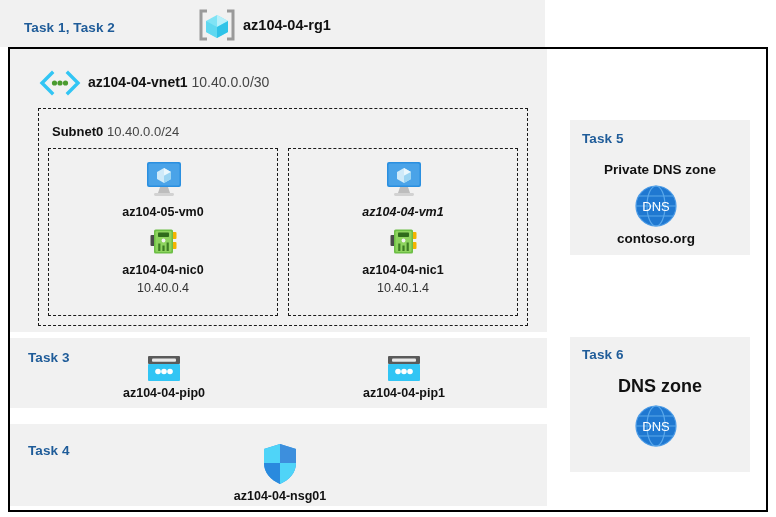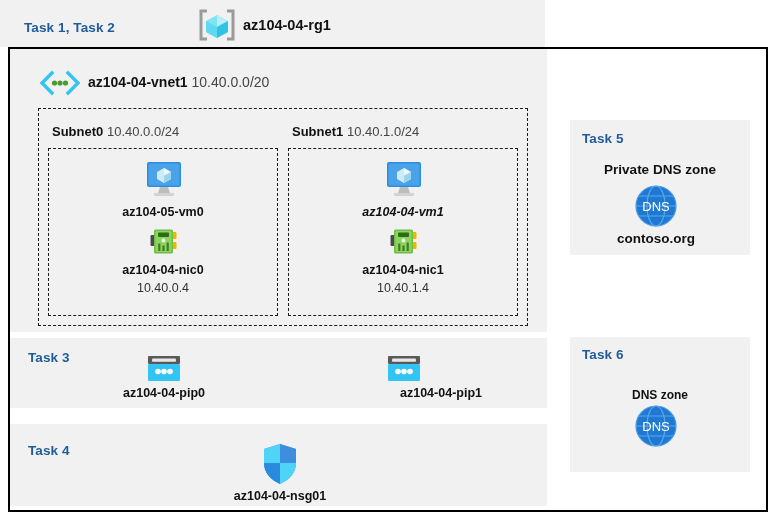--- a/index.html
+++ b/index.html
@@ -112,21 +112,21 @@
     <svg width="44" height="26" viewBox="0 0 44 26">
       <path d="M14,3 L4,13 L14,23" fill="none" stroke="#32c5f4" stroke-width="3.4" stroke-linecap="square"></path>
       <path d="M30,3 L40,13 L30,23" fill="none" stroke="#32c5f4" stroke-width="3.4" stroke-linecap="square"></path>
       <circle cx="16.5" cy="13" r="2.6" fill="#4a9b2f"></circle>
       <circle cx="22" cy="13" r="2.6" fill="#4a9b2f"></circle>
       <circle cx="27.5" cy="13" r="2.6" fill="#4a9b2f"></circle>
     </svg>
   </div>
   <div class="vnet-title">
     <span class="title-bold">az104-04-vnet1</span>
-    <span class="title-reg">10.40.0.0/20</span>
+    <span class="title-reg">10.40.0.0/30</span>
   </div>
 
   <div class="vnet-dashed"></div>
 
   <div class="subnet-box subnet0"></div>
   <div class="subnet-title sn0-title">
     <span class="title-bold">Subnet0</span>
     <span class="title-reg">10.40.0.0/24</span>
   </div>
 
@@ -154,24 +154,20 @@
       <circle cx="15.5" cy="13.5" r="1.9" fill="#f2f2f2"></circle>
       <rect x="10.2" y="16.5" width="2.2" height="7.5" fill="#3d7d24"></rect>
       <rect x="14.4" y="18.5" width="2.2" height="5.5" fill="#3d7d24"></rect>
       <rect x="18.6" y="15.5" width="2.2" height="8.5" fill="#3d7d24"></rect>
     </svg>
   </div>
   <div class="node-label center-label" style="left:163px;top:263px;">az104-04-nic0</div>
   <div class="node-sub center-label" style="left:163px;top:281px;">10.40.0.4</div>
 
   <div class="subnet-box subnet1"></div>
-  <div class="subnet-title sn1-title">
-    <span class="title-bold">Subnet1</span>
-    <span class="title-reg">10.40.1.0/24</span>
-  </div>
 
   <div class="icon" style="left:383px;top:160px;">
     <svg width="42" height="38" viewBox="0 0 42 38">
       <rect x="4" y="2" width="34" height="25" rx="2" fill="#2a8fe0"></rect>
       <rect x="5.5" y="3.5" width="31" height="22" rx="1.5" fill="#4aa3e8"></rect>
       <polygon points="21,8 28,12 28,19 21,23 14,19 14,12" fill="#cfeaf9"></polygon>
       <polygon points="21,8 28,12 21,15.8" fill="#eaf7fd"></polygon>
       <polygon points="21,15.8 28,12 28,19 21,23" fill="#9bd4f2"></polygon>
       <path d="M17,27 L25,27 L27,33 L15,33 Z" fill="#bdbdbd"></path>
       <rect x="11" y="33" width="20" height="3" rx="1.4" fill="#d2d2d2"></rect>
@@ -214,21 +210,21 @@
   <div class="icon" style="left:387px;top:355px;">
     <svg width="34" height="27" viewBox="0 0 34 27">
       <rect x="1" y="1" width="32" height="8" rx="1" fill="#5a5a5a"></rect>
       <rect x="5" y="3.4" width="24" height="3.4" rx="1" fill="#e8e8e8"></rect>
       <rect x="1" y="9" width="32" height="17" rx="1" fill="#32c5f4"></rect>
       <circle cx="11" cy="16.5" r="2.8" fill="#ffffff"></circle>
       <circle cx="17" cy="16.5" r="2.8" fill="#ffffff"></circle>
       <circle cx="23" cy="16.5" r="2.8" fill="#ffffff"></circle>
     </svg>
   </div>
-  <div class="node-label center-label" style="left:404px;top:386px;margin-left:37px;">az104-04-pip1</div>
+  <div class="node-label center-label" style="left:404px;top:386px;">az104-04-pip1</div>
 
   <div class="task4-strip"></div>
   <div class="task-label" style="left:28px;top:443px;">Task 4</div>
 
   <div class="icon" style="left:262px;top:443px;">
     <svg width="36" height="42" viewBox="0 0 36 42">
       <path d="M18,1 L34,6 L34,20 C34,30 27,37 18,41 C9,37 2,30 2,20 L2,6 Z" fill="#2f9ae8"></path>
       <path d="M18,1 L2,6 L2,20 L18,20 Z" fill="#4fd4f8"></path>
       <path d="M18,1 L34,6 L34,20 L18,20 Z" fill="#3d8fdd"></path>
       <path d="M2,20 L18,20 L18,41 C9,37 2,30 2,20 Z" fill="#2a8ade"></path>
@@ -249,21 +245,21 @@
       <line x1="2" y1="22" x2="42" y2="22" stroke="#5aa8ea" stroke-width="1.2"></line>
       <line x1="5" y1="12" x2="39" y2="12" stroke="#5aa8ea" stroke-width="1.1"></line>
       <line x1="5" y1="32" x2="39" y2="32" stroke="#5aa8ea" stroke-width="1.1"></line>
       <text x="22" y="27" text-anchor="middle" fill="#ffffff" font-family="Liberation Sans, sans-serif" font-size="13">DNS</text>
     </svg>
   </div>
   <div class="node-label center-label" style="left:656px;top:231px;font-size:13.5px;">contoso.org</div>
 
   <div class="task6-panel"></div>
   <div class="task-label" style="left:582px;top:347px;">Task 6</div>
-  <div class="node-label center-label" style="left:660px;top:388px;font-size:12px;">DNS zone</div>
+  <div class="node-label center-label" style="left:660px;top:376px;font-size:18px;">DNS zone</div>
 
   <div class="icon" style="left:634px;top:404px;">
     <svg width="44" height="44" viewBox="0 0 44 44">
       <circle cx="22" cy="22" r="20" fill="#1f78d1"></circle>
       <circle cx="22" cy="22" r="20" fill="none" stroke="#4a9ae6" stroke-width="1.2"></circle>
       <ellipse cx="22" cy="22" rx="9" ry="20" fill="none" stroke="#5aa8ea" stroke-width="1.2"></ellipse>
       <line x1="2" y1="22" x2="42" y2="22" stroke="#5aa8ea" stroke-width="1.2"></line>
       <line x1="5" y1="12" x2="39" y2="12" stroke="#5aa8ea" stroke-width="1.1"></line>
       <line x1="5" y1="32" x2="39" y2="32" stroke="#5aa8ea" stroke-width="1.1"></line>
       <text x="22" y="27" text-anchor="middle" fill="#ffffff" font-family="Liberation Sans, sans-serif" font-size="13">DNS</text>

